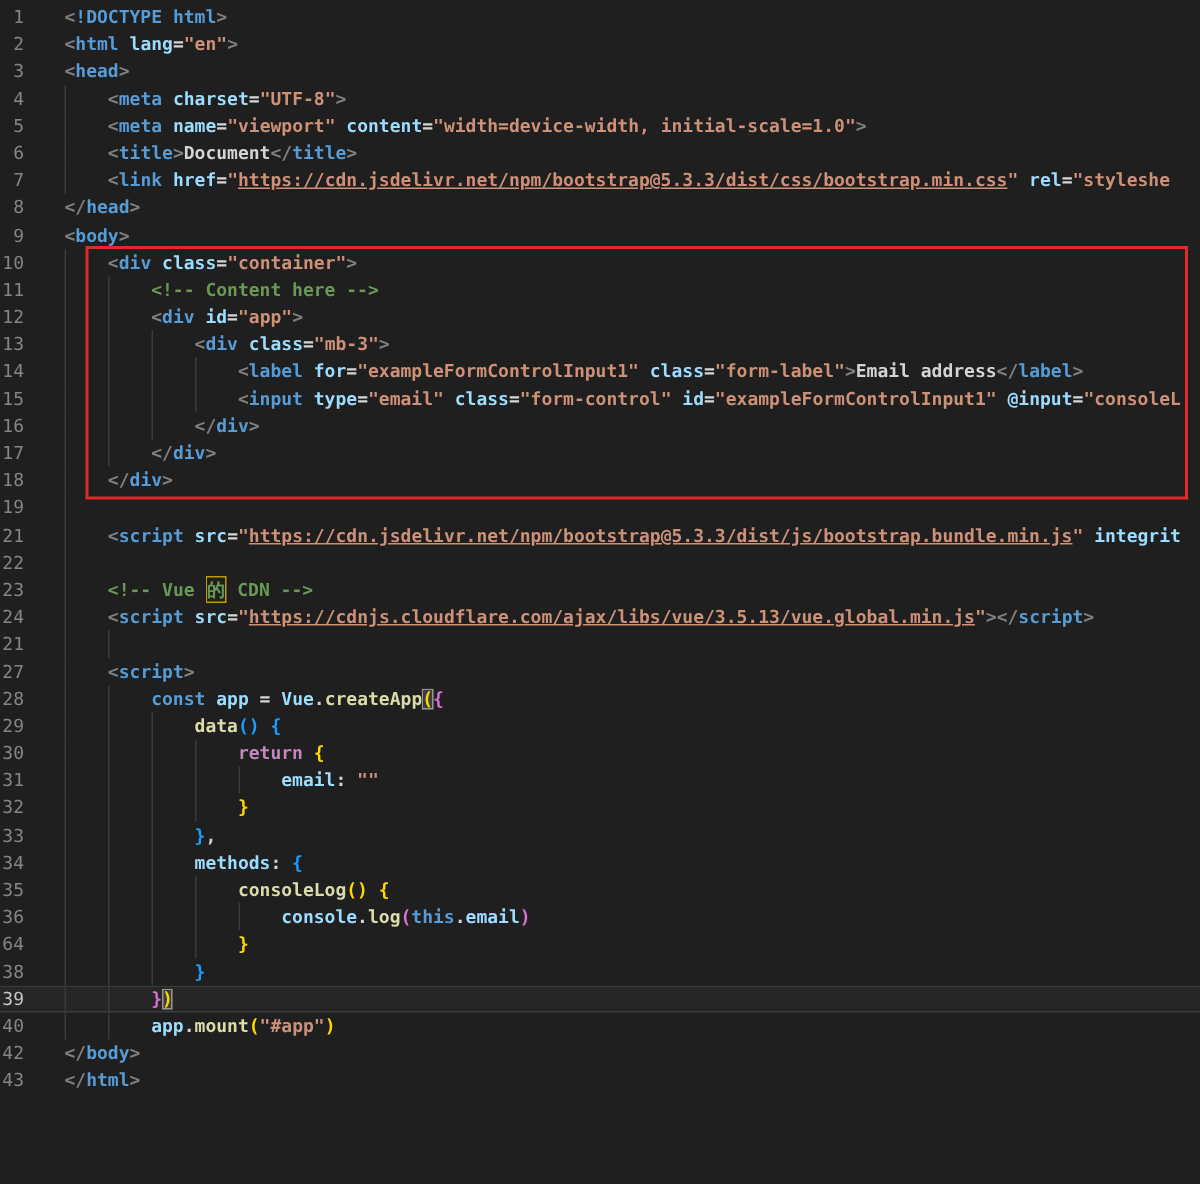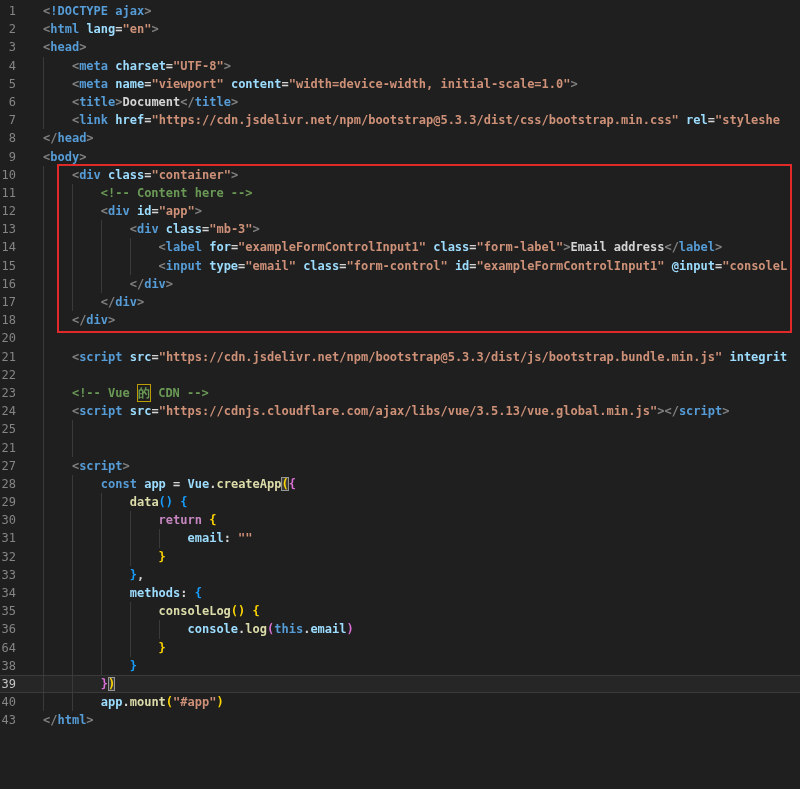--- a/index.html
+++ b/index.html
@@ -22,70 +22,70 @@
   .lines{position:relative;}
   .code-line{display:flex; height:18.2px; line-height:18.2px; white-space:pre; position:relative;}
   .code-line.active{background:var(--clBg); box-shadow:inset 0 1px 0 var(--clBorder), inset 0 -1px 0 var(--clBorder);}
   .lnum{flex:none; width:16px; text-align:right; color:var(--lnum); font-weight:normal; user-select:none;}
   .code-line.active .lnum{color:var(--lnumActive);}
   .codebody{flex:1; position:relative; margin-left:27px; overflow:visible;}
   .guide{position:absolute; top:0; bottom:0; width:1px; background:var(--guide);}
   .tk{white-space:pre;}
   .c-p{color:var(--tok-p);} .c-tag{color:var(--tok-tag);} .c-attr{color:var(--tok-attr);}
   .c-eq{color:var(--tok-eq);} .c-str{color:var(--tok-str);}
-  .c-lnk{color:var(--tok-lnk); text-align:right;}
+  .c-lnk{color:var(--tok-lnk); text-decoration:underline;text-align:right;}
   .c-txt{color:var(--tok-txt);} .c-cmt{color:var(--tok-cmt);}
   .c-kw{color:var(--tok-kw);} .c-ctl{color:var(--tok-ctl);} .c-fn{color:var(--tok-fn);}
   .c-vr{color:var(--tok-vr);} .c-b1{color:var(--tok-b1);} .c-b2{color:var(--tok-b2);} .c-b3{color:var(--tok-b3);}
   .match{box-shadow:inset 0 0 0 1px var(--matchBorder); background:var(--matchBg);}
   .ub{display:inline-block; min-width:14px; text-align:center;
       box-shadow:inset 0 0 0 1px var(--uniBorder); color:var(--tok-cmt);}
   .red-box{position:absolute; left:57px; top:164px; width:735px; height:169px;
       border:2px solid var(--red); box-sizing:border-box; pointer-events:none;}
 </style>
 </head>
 <body>
 
 <div class="editor">
   <div class="lines">
-      <div class="code-line"><span class="lnum">1</span><span class="codebody"><span class="tk c-p">&lt;</span><span class="tk c-tag">!DOCTYPE ajax</span><span class="tk c-p">&gt;</span></span></div>
+      <div class="code-line"><span class="lnum">1</span><span class="codebody"><span class="tk c-p">&lt;</span><span class="tk c-tag">!DOCTYPE html</span><span class="tk c-p">&gt;</span></span></div>
       <div class="code-line"><span class="lnum">2</span><span class="codebody"><span class="tk c-p">&lt;</span><span class="tk c-tag">html</span><span class="tk c-eq"> </span><span class="tk c-attr">lang</span><span class="tk c-eq">=</span><span class="tk c-str">"en"</span><span class="tk c-p">&gt;</span></span></div>
       <div class="code-line"><span class="lnum">3</span><span class="codebody"><span class="tk c-p">&lt;</span><span class="tk c-tag">head</span><span class="tk c-p">&gt;</span></span></div>
       <div class="code-line"><span class="lnum">4</span><span class="codebody"><span class="guide" style="left: 0px;"></span><span class="tk">    </span><span class="tk c-p">&lt;</span><span class="tk c-tag">meta</span><span class="tk c-eq"> </span><span class="tk c-attr">charset</span><span class="tk c-eq">=</span><span class="tk c-str">"UTF-8"</span><span class="tk c-p">&gt;</span></span></div>
       <div class="code-line"><span class="lnum">5</span><span class="codebody"><span class="guide" style="left: 0px;"></span><span class="tk">    </span><span class="tk c-p">&lt;</span><span class="tk c-tag">meta</span><span class="tk c-eq"> </span><span class="tk c-attr">name</span><span class="tk c-eq">=</span><span class="tk c-str">"viewport"</span><span class="tk c-eq"> </span><span class="tk c-attr">content</span><span class="tk c-eq">=</span><span class="tk c-str">"width=device-width, initial-scale=1.0"</span><span class="tk c-p">&gt;</span></span></div>
       <div class="code-line"><span class="lnum">6</span><span class="codebody"><span class="guide" style="left: 0px;"></span><span class="tk">    </span><span class="tk c-p">&lt;</span><span class="tk c-tag">title</span><span class="tk c-p">&gt;</span><span class="tk c-txt">Document</span><span class="tk c-p">&lt;/</span><span class="tk c-tag">title</span><span class="tk c-p">&gt;</span></span></div>
       <div class="code-line"><span class="lnum">7</span><span class="codebody"><span class="guide" style="left: 0px;"></span><span class="tk">    </span><span class="tk c-p">&lt;</span><span class="tk c-tag">link</span><span class="tk c-eq"> </span><span class="tk c-attr">href</span><span class="tk c-eq">=</span><span class="tk c-str">"</span><span class="tk c-lnk">https://cdn.jsdelivr.net/npm/bootstrap@5.3.3/dist/css/bootstrap.min.css</span><span class="tk c-str">"</span><span class="tk c-eq"> </span><span class="tk c-attr">rel</span><span class="tk c-eq">=</span><span class="tk c-str">"styleshe</span></span></div>
       <div class="code-line"><span class="lnum">8</span><span class="codebody"><span class="tk c-p">&lt;/</span><span class="tk c-tag">head</span><span class="tk c-p">&gt;</span></span></div>
       <div class="code-line"><span class="lnum">9</span><span class="codebody"><span class="tk c-p">&lt;</span><span class="tk c-tag">body</span><span class="tk c-p">&gt;</span></span></div>
       <div class="code-line"><span class="lnum">10</span><span class="codebody"><span class="guide" style="left: 0px;"></span><span class="tk">    </span><span class="tk c-p">&lt;</span><span class="tk c-tag">div</span><span class="tk c-eq"> </span><span class="tk c-attr">class</span><span class="tk c-eq">=</span><span class="tk c-str">"container"</span><span class="tk c-p">&gt;</span></span></div>
       <div class="code-line"><span class="lnum">11</span><span class="codebody"><span class="guide" style="left: 0px;"></span><span class="guide" style="left: 28.9px;"></span><span class="tk">        </span><span class="tk c-cmt">&lt;!-- Content here --&gt;</span></span></div>
       <div class="code-line"><span class="lnum">12</span><span class="codebody"><span class="guide" style="left: 0px;"></span><span class="guide" style="left: 28.9px;"></span><span class="tk">        </span><span class="tk c-p">&lt;</span><span class="tk c-tag">div</span><span class="tk c-eq"> </span><span class="tk c-attr">id</span><span class="tk c-eq">=</span><span class="tk c-str">"app"</span><span class="tk c-p">&gt;</span></span></div>
       <div class="code-line"><span class="lnum">13</span><span class="codebody"><span class="guide" style="left: 0px;"></span><span class="guide" style="left: 28.9px;"></span><span class="guide" style="left: 57.8px;"></span><span class="tk">            </span><span class="tk c-p">&lt;</span><span class="tk c-tag">div</span><span class="tk c-eq"> </span><span class="tk c-attr">class</span><span class="tk c-eq">=</span><span class="tk c-str">"mb-3"</span><span class="tk c-p">&gt;</span></span></div>
       <div class="code-line"><span class="lnum">14</span><span class="codebody"><span class="guide" style="left: 0px;"></span><span class="guide" style="left: 28.9px;"></span><span class="guide" style="left: 57.8px;"></span><span class="guide" style="left: 86.7px;"></span><span class="tk">                </span><span class="tk c-p">&lt;</span><span class="tk c-tag">label</span><span class="tk c-eq"> </span><span class="tk c-attr">for</span><span class="tk c-eq">=</span><span class="tk c-str">"exampleFormControlInput1"</span><span class="tk c-eq"> </span><span class="tk c-attr">class</span><span class="tk c-eq">=</span><span class="tk c-str">"form-label"</span><span class="tk c-p">&gt;</span><span class="tk c-txt">Email address</span><span class="tk c-p">&lt;/</span><span class="tk c-tag">label</span><span class="tk c-p">&gt;</span></span></div>
       <div class="code-line"><span class="lnum">15</span><span class="codebody"><span class="guide" style="left: 0px;"></span><span class="guide" style="left: 28.9px;"></span><span class="guide" style="left: 57.8px;"></span><span class="guide" style="left: 86.7px;"></span><span class="tk">                </span><span class="tk c-p">&lt;</span><span class="tk c-tag">input</span><span class="tk c-eq"> </span><span class="tk c-attr">type</span><span class="tk c-eq">=</span><span class="tk c-str">"email"</span><span class="tk c-eq"> </span><span class="tk c-attr">class</span><span class="tk c-eq">=</span><span class="tk c-str">"form-control"</span><span class="tk c-eq"> </span><span class="tk c-attr">id</span><span class="tk c-eq">=</span><span class="tk c-str">"exampleFormControlInput1"</span><span class="tk c-eq"> </span><span class="tk c-attr">@input</span><span class="tk c-eq">=</span><span class="tk c-str">"consoleL</span></span></div>
       <div class="code-line"><span class="lnum">16</span><span class="codebody"><span class="guide" style="left: 0px;"></span><span class="guide" style="left: 28.9px;"></span><span class="guide" style="left: 57.8px;"></span><span class="tk">            </span><span class="tk c-p">&lt;/</span><span class="tk c-tag">div</span><span class="tk c-p">&gt;</span></span></div>
       <div class="code-line"><span class="lnum">17</span><span class="codebody"><span class="guide" style="left: 0px;"></span><span class="guide" style="left: 28.9px;"></span><span class="tk">        </span><span class="tk c-p">&lt;/</span><span class="tk c-tag">div</span><span class="tk c-p">&gt;</span></span></div>
       <div class="code-line"><span class="lnum">18</span><span class="codebody"><span class="guide" style="left: 0px;"></span><span class="tk">    </span><span class="tk c-p">&lt;/</span><span class="tk c-tag">div</span><span class="tk c-p">&gt;</span></span></div>
-      <div class="code-line"><span class="lnum">20</span><span class="codebody"><span class="guide" style="left: 0px;"></span></span></div>
+      <div class="code-line"><span class="lnum">19</span><span class="codebody"><span class="guide" style="left: 0px;"></span></span></div>
       <div class="code-line"><span class="lnum">21</span><span class="codebody"><span class="guide" style="left: 0px;"></span><span class="tk">    </span><span class="tk c-p">&lt;</span><span class="tk c-tag">script</span><span class="tk c-eq"> </span><span class="tk c-attr">src</span><span class="tk c-eq">=</span><span class="tk c-str">"</span><span class="tk c-lnk">https://cdn.jsdelivr.net/npm/bootstrap@5.3.3/dist/js/bootstrap.bundle.min.js</span><span class="tk c-str">"</span><span class="tk c-eq"> </span><span class="tk c-attr">integrit</span></span></div>
       <div class="code-line"><span class="lnum">22</span><span class="codebody"><span class="guide" style="left: 0px;"></span></span></div>
       <div class="code-line"><span class="lnum">23</span><span class="codebody"><span class="guide" style="left: 0px;"></span><span class="tk">    </span><span class="tk c-cmt">&lt;!-- Vue </span><span class="tk ub">的</span><span class="tk c-cmt"> CDN --&gt;</span></span></div>
       <div class="code-line"><span class="lnum">24</span><span class="codebody"><span class="guide" style="left: 0px;"></span><span class="tk">    </span><span class="tk c-p">&lt;</span><span class="tk c-tag">script</span><span class="tk c-eq"> </span><span class="tk c-attr">src</span><span class="tk c-eq">=</span><span class="tk c-str">"</span><span class="tk c-lnk">https://cdnjs.cloudflare.com/ajax/libs/vue/3.5.13/vue.global.min.js</span><span class="tk c-str">"</span><span class="tk c-p">&gt;</span><span class="tk c-p">&lt;/</span><span class="tk c-tag">script</span><span class="tk c-p">&gt;</span></span></div>
-      <div class="code-line"><span class="lnum">25</span><span class="codebody"><span class="guide" style="left: 0px;"></span><span class="guide" style="left: 28.9px;"></span></span></div>
       <div class="code-line"><span class="lnum">21</span><span class="codebody"><span class="guide" style="left: 0px;"></span><span class="guide" style="left: 28.9px;"></span></span></div>
       <div class="code-line"><span class="lnum">27</span><span class="codebody"><span class="guide" style="left: 0px;"></span><span class="tk">    </span><span class="tk c-p">&lt;</span><span class="tk c-tag">script</span><span class="tk c-p">&gt;</span></span></div>
       <div class="code-line"><span class="lnum">28</span><span class="codebody"><span class="guide" style="left: 0px;"></span><span class="guide" style="left: 28.9px;"></span><span class="tk">        </span><span class="tk c-kw">const</span><span class="tk c-eq"> </span><span class="tk c-vr">app</span><span class="tk c-eq"> = </span><span class="tk c-vr">Vue</span><span class="tk c-eq">.</span><span class="tk c-fn">createApp</span><span class="tk c-b1 match">(</span><span class="tk c-b2">{</span></span></div>
       <div class="code-line"><span class="lnum">29</span><span class="codebody"><span class="guide" style="left: 0px;"></span><span class="guide" style="left: 28.9px;"></span><span class="guide" style="left: 57.8px;"></span><span class="tk">            </span><span class="tk c-fn">data</span><span class="tk c-b3">()</span><span class="tk c-eq"> </span><span class="tk c-b3">{</span></span></div>
       <div class="code-line"><span class="lnum">30</span><span class="codebody"><span class="guide" style="left: 0px;"></span><span class="guide" style="left: 28.9px;"></span><span class="guide" style="left: 57.8px;"></span><span class="guide" style="left: 86.7px;"></span><span class="tk">                </span><span class="tk c-ctl">return</span><span class="tk c-eq"> </span><span class="tk c-b1">{</span></span></div>
       <div class="code-line"><span class="lnum">31</span><span class="codebody"><span class="guide" style="left: 0px;"></span><span class="guide" style="left: 28.9px;"></span><span class="guide" style="left: 57.8px;"></span><span class="guide" style="left: 86.7px;"></span><span class="guide" style="left: 115.6px;"></span><span class="tk">                    </span><span class="tk c-vr">email</span><span class="tk c-eq">: </span><span class="tk c-str">""</span></span></div>
       <div class="code-line"><span class="lnum">32</span><span class="codebody"><span class="guide" style="left: 0px;"></span><span class="guide" style="left: 28.9px;"></span><span class="guide" style="left: 57.8px;"></span><span class="guide" style="left: 86.7px;"></span><span class="tk">                </span><span class="tk c-b1">}</span></span></div>
       <div class="code-line"><span class="lnum">33</span><span class="codebody"><span class="guide" style="left: 0px;"></span><span class="guide" style="left: 28.9px;"></span><span class="guide" style="left: 57.8px;"></span><span class="tk">            </span><span class="tk c-b3">}</span><span class="tk c-eq">,</span></span></div>
       <div class="code-line"><span class="lnum">34</span><span class="codebody"><span class="guide" style="left: 0px;"></span><span class="guide" style="left: 28.9px;"></span><span class="guide" style="left: 57.8px;"></span><span class="tk">            </span><span class="tk c-vr">methods</span><span class="tk c-eq">: </span><span class="tk c-b3">{</span></span></div>
       <div class="code-line"><span class="lnum">35</span><span class="codebody"><span class="guide" style="left: 0px;"></span><span class="guide" style="left: 28.9px;"></span><span class="guide" style="left: 57.8px;"></span><span class="guide" style="left: 86.7px;"></span><span class="tk">                </span><span class="tk c-fn">consoleLog</span><span class="tk c-b1">()</span><span class="tk c-eq"> </span><span class="tk c-b1">{</span></span></div>
       <div class="code-line"><span class="lnum">36</span><span class="codebody"><span class="guide" style="left: 0px;"></span><span class="guide" style="left: 28.9px;"></span><span class="guide" style="left: 57.8px;"></span><span class="guide" style="left: 86.7px;"></span><span class="guide" style="left: 115.6px;"></span><span class="tk">                    </span><span class="tk c-vr">console</span><span class="tk c-eq">.</span><span class="tk c-fn">log</span><span class="tk c-b2">(</span><span class="tk c-kw">this</span><span class="tk c-eq">.</span><span class="tk c-vr">email</span><span class="tk c-b2">)</span></span></div>
       <div class="code-line"><span class="lnum">64</span><span class="codebody"><span class="guide" style="left: 0px;"></span><span class="guide" style="left: 28.9px;"></span><span class="guide" style="left: 57.8px;"></span><span class="guide" style="left: 86.7px;"></span><span class="tk">                </span><span class="tk c-b1">}</span></span></div>
       <div class="code-line"><span class="lnum">38</span><span class="codebody"><span class="guide" style="left: 0px;"></span><span class="guide" style="left: 28.9px;"></span><span class="guide" style="left: 57.8px;"></span><span class="tk">            </span><span class="tk c-b3">}</span></span></div>
       <div class="code-line active"><span class="lnum">39</span><span class="codebody"><span class="guide" style="left: 0px;"></span><span class="guide" style="left: 28.9px;"></span><span class="tk">        </span><span class="tk c-b2">}</span><span class="tk c-b1 match">)</span></span></div>
       <div class="code-line"><span class="lnum">40</span><span class="codebody"><span class="guide" style="left: 0px;"></span><span class="guide" style="left: 28.9px;"></span><span class="tk">        </span><span class="tk c-vr">app</span><span class="tk c-eq">.</span><span class="tk c-fn">mount</span><span class="tk c-b1">(</span><span class="tk c-str">"#app"</span><span class="tk c-b1">)</span></span></div>
+      <div class="code-line"><span class="lnum">42</span><span class="codebody"><span class="tk c-p">&lt;/</span><span class="tk c-tag">body</span><span class="tk c-p">&gt;</span></span></div>
       <div class="code-line"><span class="lnum">43</span><span class="codebody"><span class="tk c-p">&lt;/</span><span class="tk c-tag">html</span><span class="tk c-p">&gt;</span></span></div>
     </div>
   <div class="red-box"></div>
 </div>
 
 </body></html>

